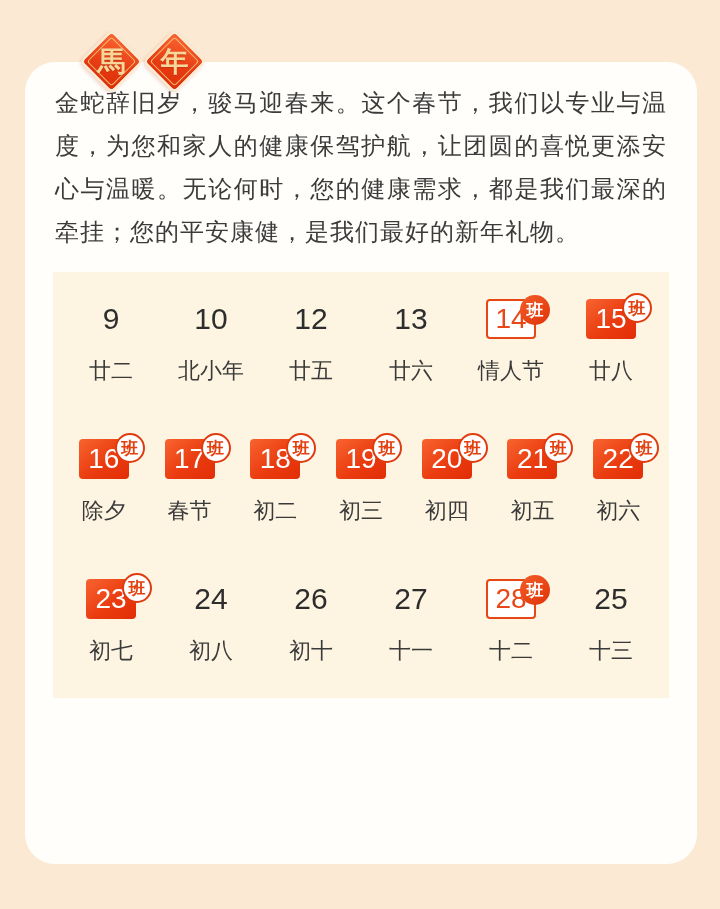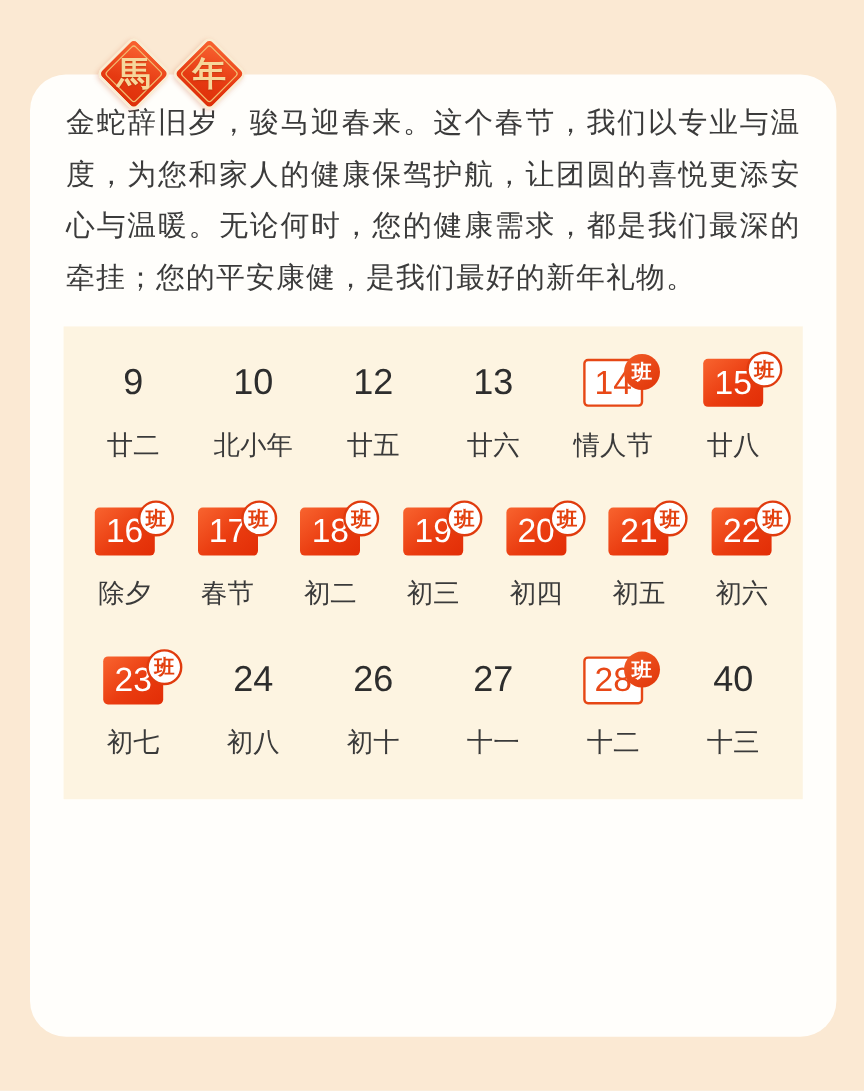--- a/index.html
+++ b/index.html
@@ -59,21 +59,21 @@
     color: #3b3b3b;
     text-align: justify;
   }
   
   .calendar {
     margin: 19px 28px 0 28px;
     background: #fdf4e1;
     padding: 22px 8px 36px 8px;
   }
   .cal-row { display: flex; }
-  .cal-row + .cal-row { margin-top: 36px; }
+  .cal-row + .cal-row { margin-top: 52px; }
   .cal-cell {
     flex: 1;
     display: flex;
     flex-direction: column;
     align-items: center;
   }
   .slot {
     height: 50px;
     width: 50px;
     position: relative;
@@ -258,20 +258,20 @@
           <div class="cal-label">十一</div>
         </div>
         <div class="cal-cell">
           <div class="slot">
             <div class="date-box outline">28<span class="badge badge-solid">班</span></div>
           </div>
           <div class="cal-label">十二</div>
         </div>
         <div class="cal-cell">
           <div class="slot">
-            <span class="day-plain">40</span>
+            <span class="day-plain">25</span>
           </div>
           <div class="cal-label">十三</div>
         </div>
       </div>
     </div>
 
 </div>
 
 </body></html>

